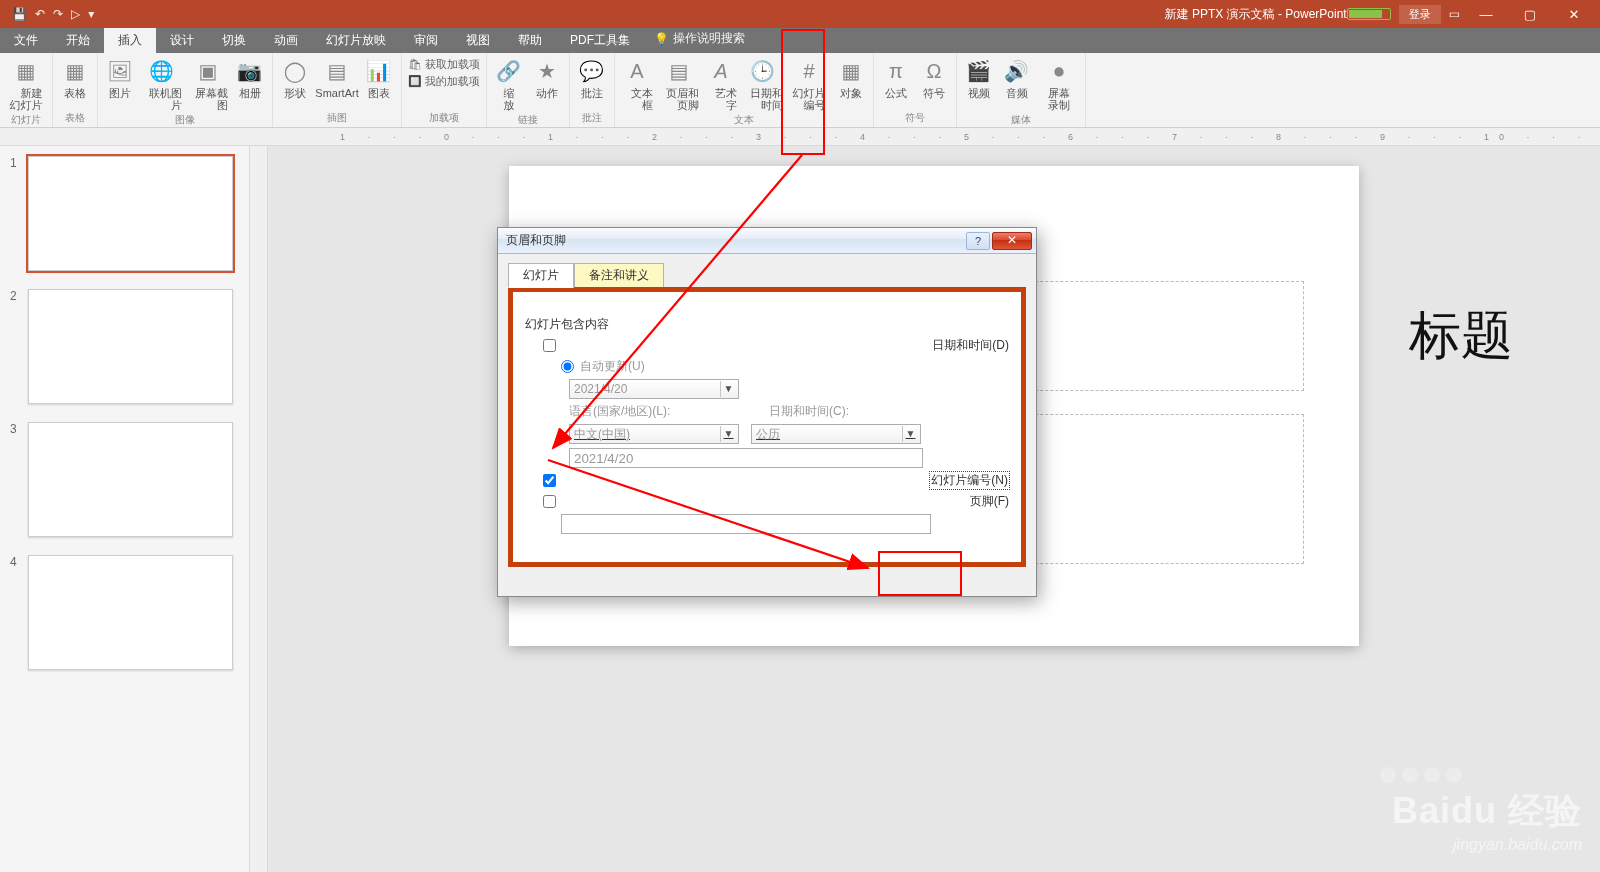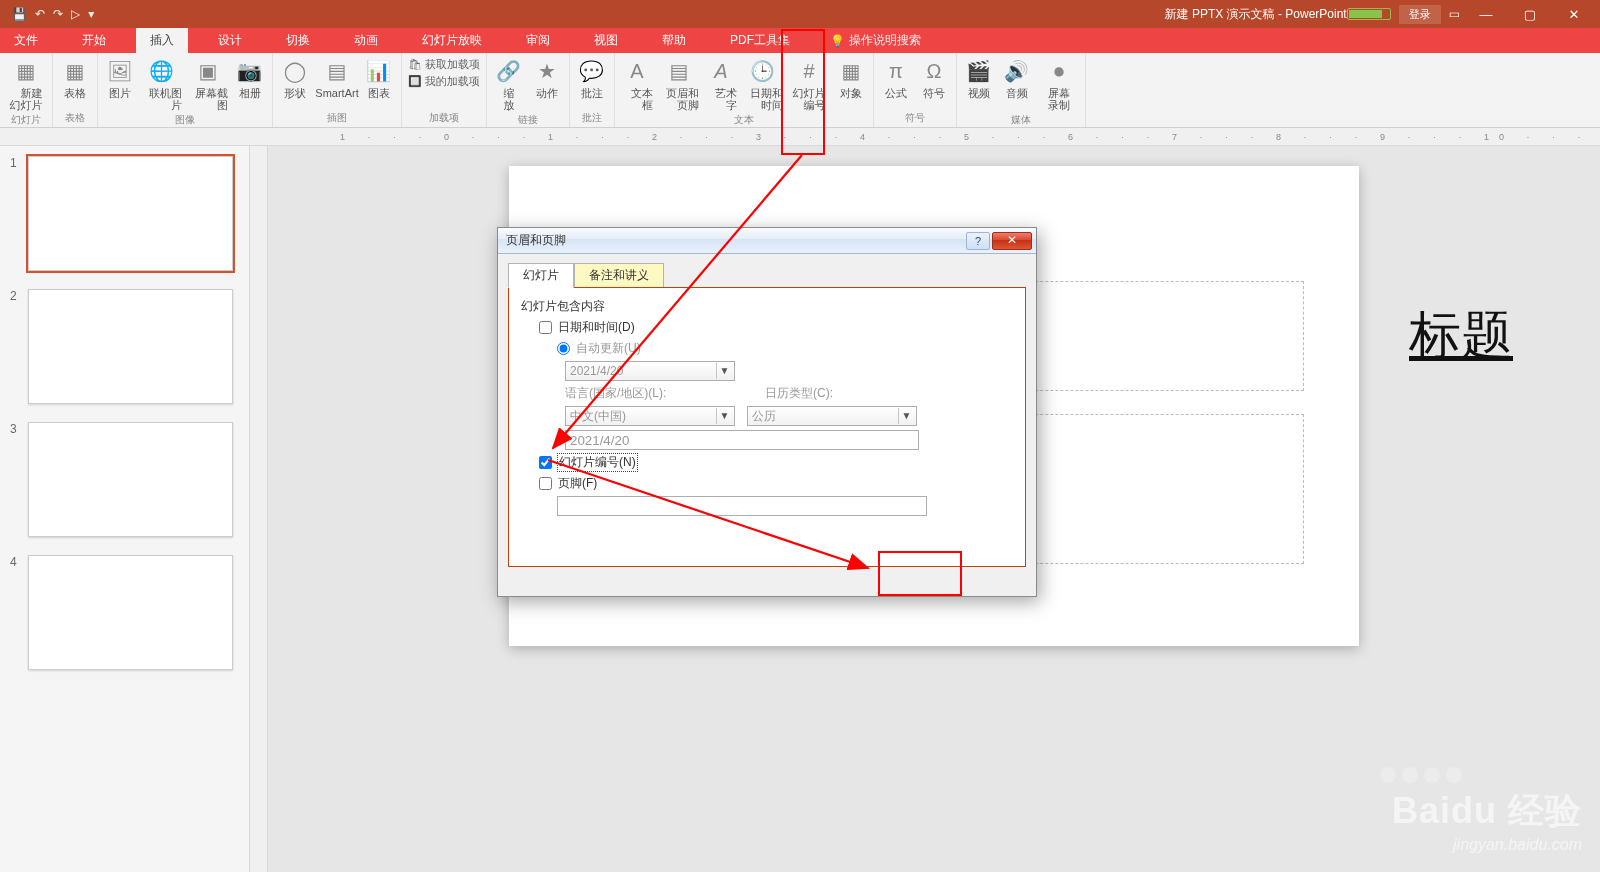--- a/index.html
+++ b/index.html
@@ -10,21 +10,21 @@
 .qat { display: flex; gap: 8px; padding-left: 12px; align-items: center; }
 .qat span { opacity: .9; }
 .title-center { flex: 1; text-align: right; }
 .title-right { display: flex; align-items: center; gap: 8px; padding-right: 8px; }
 .battery { width: 44px; height: 12px; border: 1px solid #8bc34a; border-radius: 2px; display: inline-block; position: relative; }
 .battery::after { content:''; position:absolute; left:1px; top:1px; bottom:1px; width:80%; background:#8bc34a; }
 .login-btn { background: rgba(255,255,255,.15); padding: 2px 10px; font-size: 11px; }
 .win-btn { width: 36px; text-align: center; font-size: 13px; }
 
 
-.menutabs { height: 25px; background: #ef4444; display: flex; align-items: flex-end; color: #fff; font-size: 12px; gap: 16px; }
+.menutabs { height: 25px; background: #737373; display: flex; color: #fff; font-size: 12px; gap: 0; }
 .menutabs .tab { padding: 4px 14px; cursor: pointer; }
 .menutabs .tab.active { background: #f3f3f3; color: #444; }
 .tell-me { margin-left: 10px; display: flex; align-items: center; gap: 4px; opacity: .9; padding-bottom: 4px; }
 
 
 .ribbon { height: 75px; background: #f3f3f3; border-bottom: 1px solid #d0d0d0; display: flex; font-size: 11px; color: #555; }
 .group { border-right: 1px solid #e0e0e0; display: flex; flex-direction: column; align-items: center; justify-content: space-between; padding: 4px 6px 2px; }
 .group-body { display: flex; gap: 6px; align-items: flex-start; flex: 1; }
 .rb-btn { display: flex; flex-direction: column; align-items: center; gap: 2px; width: 40px; }
 .rb-btn-narrow { width: 32px; }
@@ -60,24 +60,24 @@
 .dlg-titlebar { height: 26px; background: linear-gradient(#fafcff,#e4ecf7 45%,#d7e4f3 46%,#e9f1fb); border-bottom: 1px solid #a6b8d0; display:flex; align-items:center; justify-content: space-between; padding: 0 4px 0 8px; }
 .dlg-title { font-size: 12px; }
 .dlg-winbtns { display: flex; gap: 2px; }
 .dlg-help { width: 24px; height: 18px; background: linear-gradient(#eaf1fb,#cfe0f5); border: 1px solid #9db5d6; border-radius: 2px; text-align:center; font-size:11px; line-height:16px; color:#2a4d7a; }
 .dlg-close { width: 40px; height: 18px; background: linear-gradient(#f07b6e,#d9492a 45%,#c53113 46%,#e05537); border: 1px solid #9e2e18; border-radius: 2px; color:#fff; text-align:center; font-size:12px; line-height:15px; }
 
 .dlg-body { padding: 8px 10px 10px; height: calc(100% - 26px); position: relative; }
 .dlg-tabs { display: flex; gap: 0; margin-bottom: 0; }
 .dlg-tab { padding: 3px 14px; border: 1px solid #b4b4b4; background: #fef9c3; font-size: 12px; position: relative; top: 1px; }
 .dlg-tab.active { background: #fff; border-bottom: 1px solid #fff; z-index: 2; }
-.dlg-content { border: 1px solid #c2410c; background: #fff; padding: 10px 12px 12px; height: 280px; position: relative; }
+.dlg-content { border: 5px solid #c2410c; background: #fff; padding: 24px 12px 12px; height: 280px; position: relative; }
 
 .field-row { display: flex; align-items: center; gap: 6px; margin: 4px 0; font-size: 12px; }
-.field-indent-1 { padding-left: 18px; }
+.field-indent-1 { padding-left: 18px; justify-content: space-between; }
 .field-indent-2 { padding-left: 36px; }
 .field-indent-3 { padding-left: 44px; }
 .chk { width: 13px; height: 13px; }
 .radio { width: 13px; height: 13px; }
 .combo { border: 1px solid #abadb3; height: 20px; background: linear-gradient(#fff,#f1f1f1); display:flex; align-items:center; justify-content:space-between; padding: 0 2px 0 4px; font-size: 12px; }
 .combo .arrow { width: 16px; height: 16px; border-left: 1px solid #c5c5c5; text-align:center; font-size:10px; line-height:16px; color:#555; }
 .textinput { border: 1px solid #abadb3; height: 20px; padding: 1px 4px; background: #fff; }
 .disabled-text { color: #999; }
 
 .dlg-label-strong { font-weight: normal; margin-bottom: 4px; }
@@ -325,21 +325,21 @@
     </div>
     <div class="slide-thumb-row">
       <div class="slide-num">4</div>
       <div class="slide-thumb"></div>
     </div>
   </div>
   <div class="ruler-v"></div>
   <div class="canvas-area">
     <div class="slide-canvas">
       <div class="placeholder title-ph">
-        <span style="position:absolute; right:-210px;text-decoration:underline;">标题</span>
+        <span style="position:absolute; right:-210px;">标题</span>
       </div>
       <div class="placeholder sub-ph"></div>
     </div>
   </div>
 </div>
 
 <div class="highlight-ribbon"></div>
 
 <div class="dialog">
   <div class="dlg-titlebar">
@@ -366,23 +366,23 @@
         <span class="disabled-text">自动更新(U)</span>
       </div>
       <div class="field-row field-indent-3">
         <div class="combo" style="width:170px;">
           <span class="disabled-text">2021/4/20</span>
           <span class="arrow">▼</span>
         </div>
       </div>
       <div class="field-row field-indent-3" style="gap:20px;">
         <span class="cal-label disabled-text" style="width:180px;">语言(国家/地区)(L):</span>
-        <span class="cal-label disabled-text">日历类型(C):</span>
-      </div>
-      <div class="field-row field-indent-3" style="gap:12px;">
+        <span class="cal-label disabled-text">日期和时间(C):</span>
+      </div>
+      <div class="field-row field-indent-3" style="gap:12px;text-decoration:underline;">
         <div class="combo" style="width:170px;">
           <span class="disabled-text">中文(中国)</span>
           <span class="arrow">▼</span>
         </div>
         <div class="combo" style="width:170px;">
           <span class="disabled-text">公历</span>
           <span class="arrow">▼</span>
         </div>
       </div>
       <div class="field-row field-indent-3">

